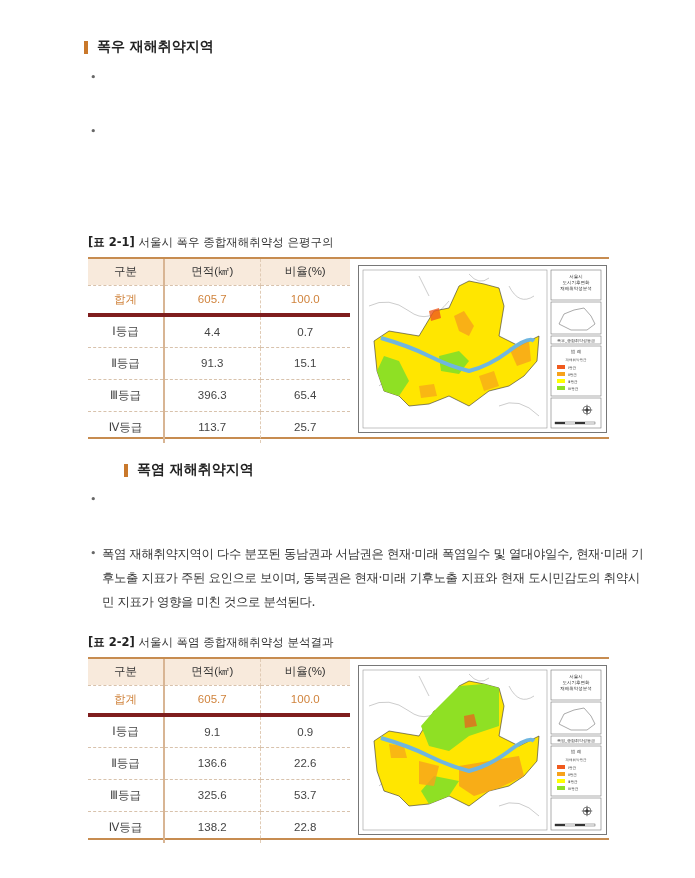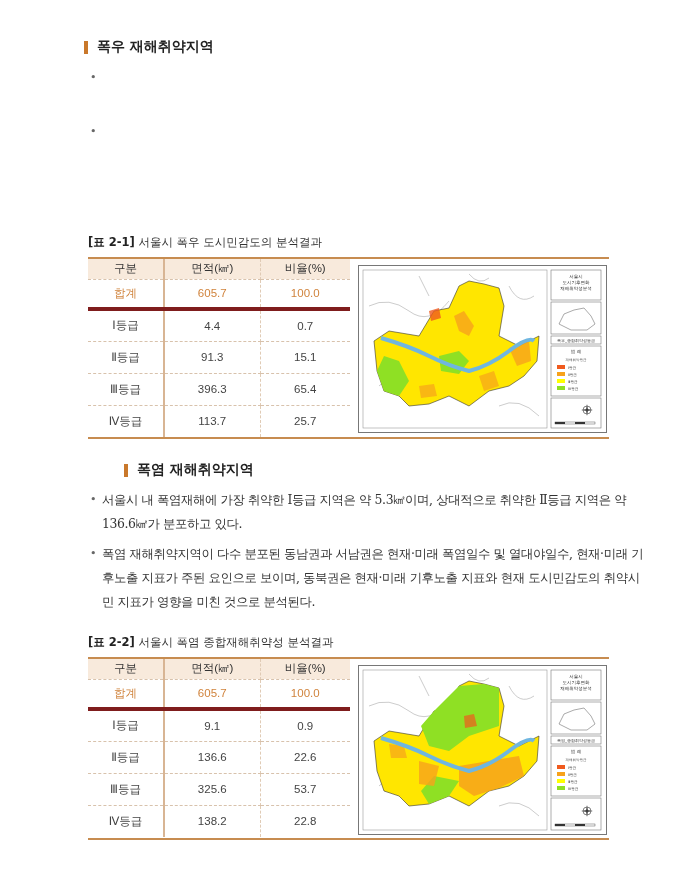--- a/index.html
+++ b/index.html
@@ -36,21 +36,21 @@
   }
   table.data {
     position: absolute; left: 0; top: 0; width: 262px;
     border-collapse: collapse; font-size: 11.5px; color: #444;
     font-family: "Liberation Sans", sans-serif;
   }
   table.data td, table.data th {
     text-align: center; font-weight: normal;
     border-bottom: 1px dashed #d8c2ac;
   }
-  table.data th { background: #f8eadc; height: 20px; color: #333; }
+  table.data th { background: #f8eadc; height: 26px; color: #333; }
   table.data tr.total td { color: #d0833c; height: 30px; border-bottom: 4px solid #7f1d1d; }
   table.data td { height: 32px; }
   table.data tr:last-child td { border-bottom: none; }
   table.data .c1 { width: 76px; border-right: 2px solid #d8b594; }
   table.data .c2 { width: 96px; border-right: 1px dashed #e0cbb5; }
   table.data .c3 { width: 90px; }
   .map {
     position: absolute; left: 270px; top: 6px; width: 249px;
     border: 1px solid #777; background: #fff;
   }
@@ -66,21 +66,21 @@
 
 <div class="bullet" style="top:66px;">
   <span class="dot">•</span>
 </div>
 <div class="bullet" style="top:120px;">
   <span class="dot">•</span>
 </div>
 
 <div class="caption" style="top:235px;">
   <b>[표 2-1]</b>
-  <span>서울시 폭우 도시민감도의 분석결과</span>
+  <span>서울시 폭우 종합재해취약성 은평구의</span>
 </div>
 
 <div class="tbl-wrap" style="top:257px; height:182px;">
   <table class="data">
     <tbody>
         <tr>
       <th class="c1">구분</th>
       <th class="c2">면적(㎢)</th>
       <th class="c3">비율(%)</th>
     </tr>
@@ -158,21 +158,20 @@
   </div>
 </div>
 
 <div class="section-title" style="top:461px;margin-left:40px;">
   <span class="bar"></span>
   <span>폭염 재해취약지역</span>
 </div>
 
 <div class="bullet" style="top:488px;">
   <span class="dot">•</span>
-  <span>서울시 내 폭염재해에 가장 취약한 Ⅰ등급 지역은 약 5.3㎢이며, 상대적으로 취약한 Ⅱ등급 지역은 약 136.6㎢가 분포하고 있다.</span>
 </div>
 <div class="bullet" style="top:542px;">
   <span class="dot">•</span>
   <span>폭염 재해취약지역이 다수 분포된 동남권과 서남권은 현재·미래 폭염일수 및 열대야일수, 현재·미래 기후노출 지표가 주된 요인으로 보이며, 동북권은 현재·미래 기후노출 지표와 현재 도시민감도의 취약시민 지표가 영향을 미친 것으로 분석된다.</span>
 </div>
 
 <div class="caption" style="top:635px;">
   <b>[표 2-2]</b>
   <span>서울시 폭염 종합재해취약성 분석결과</span>
 </div>

